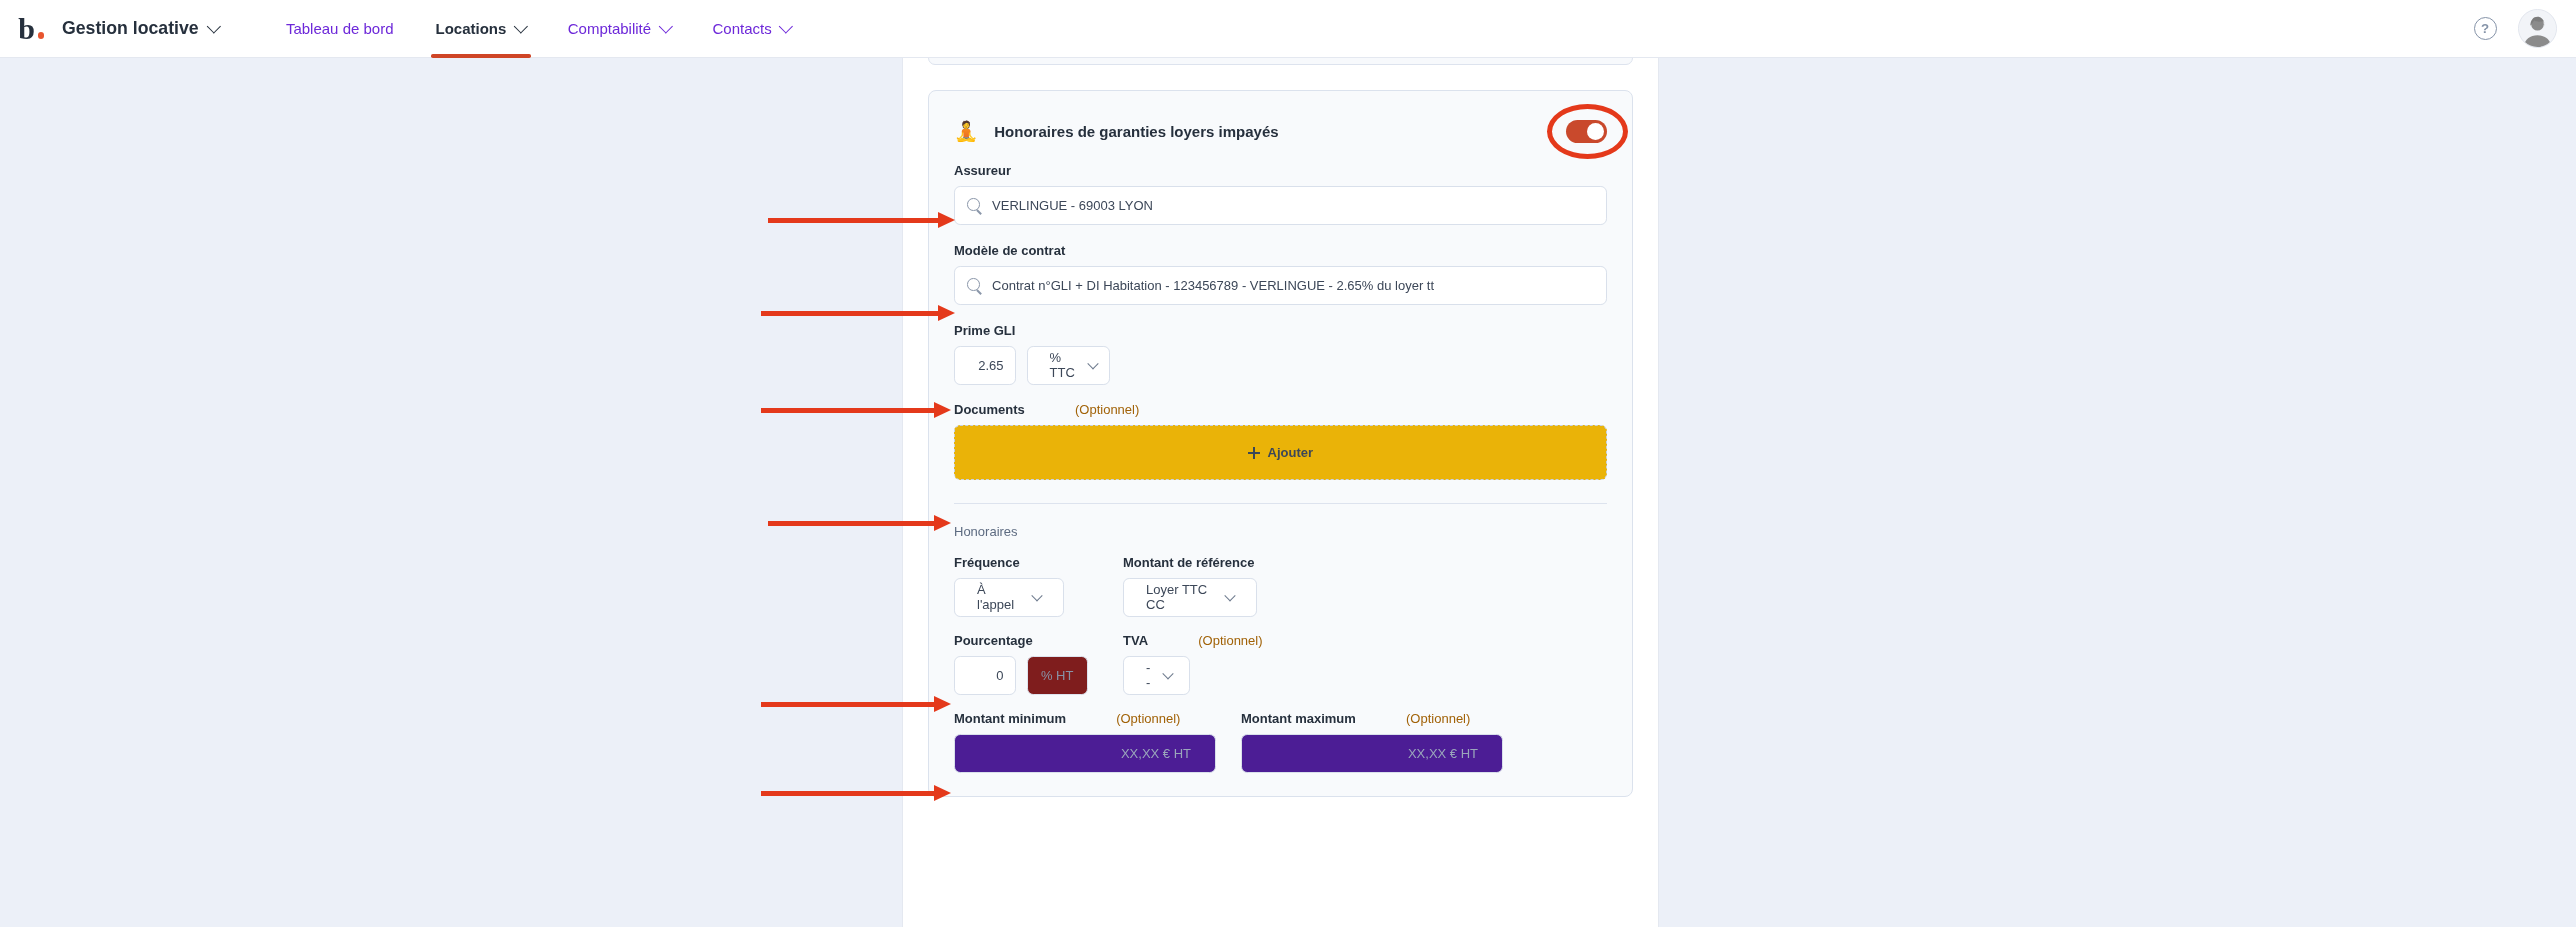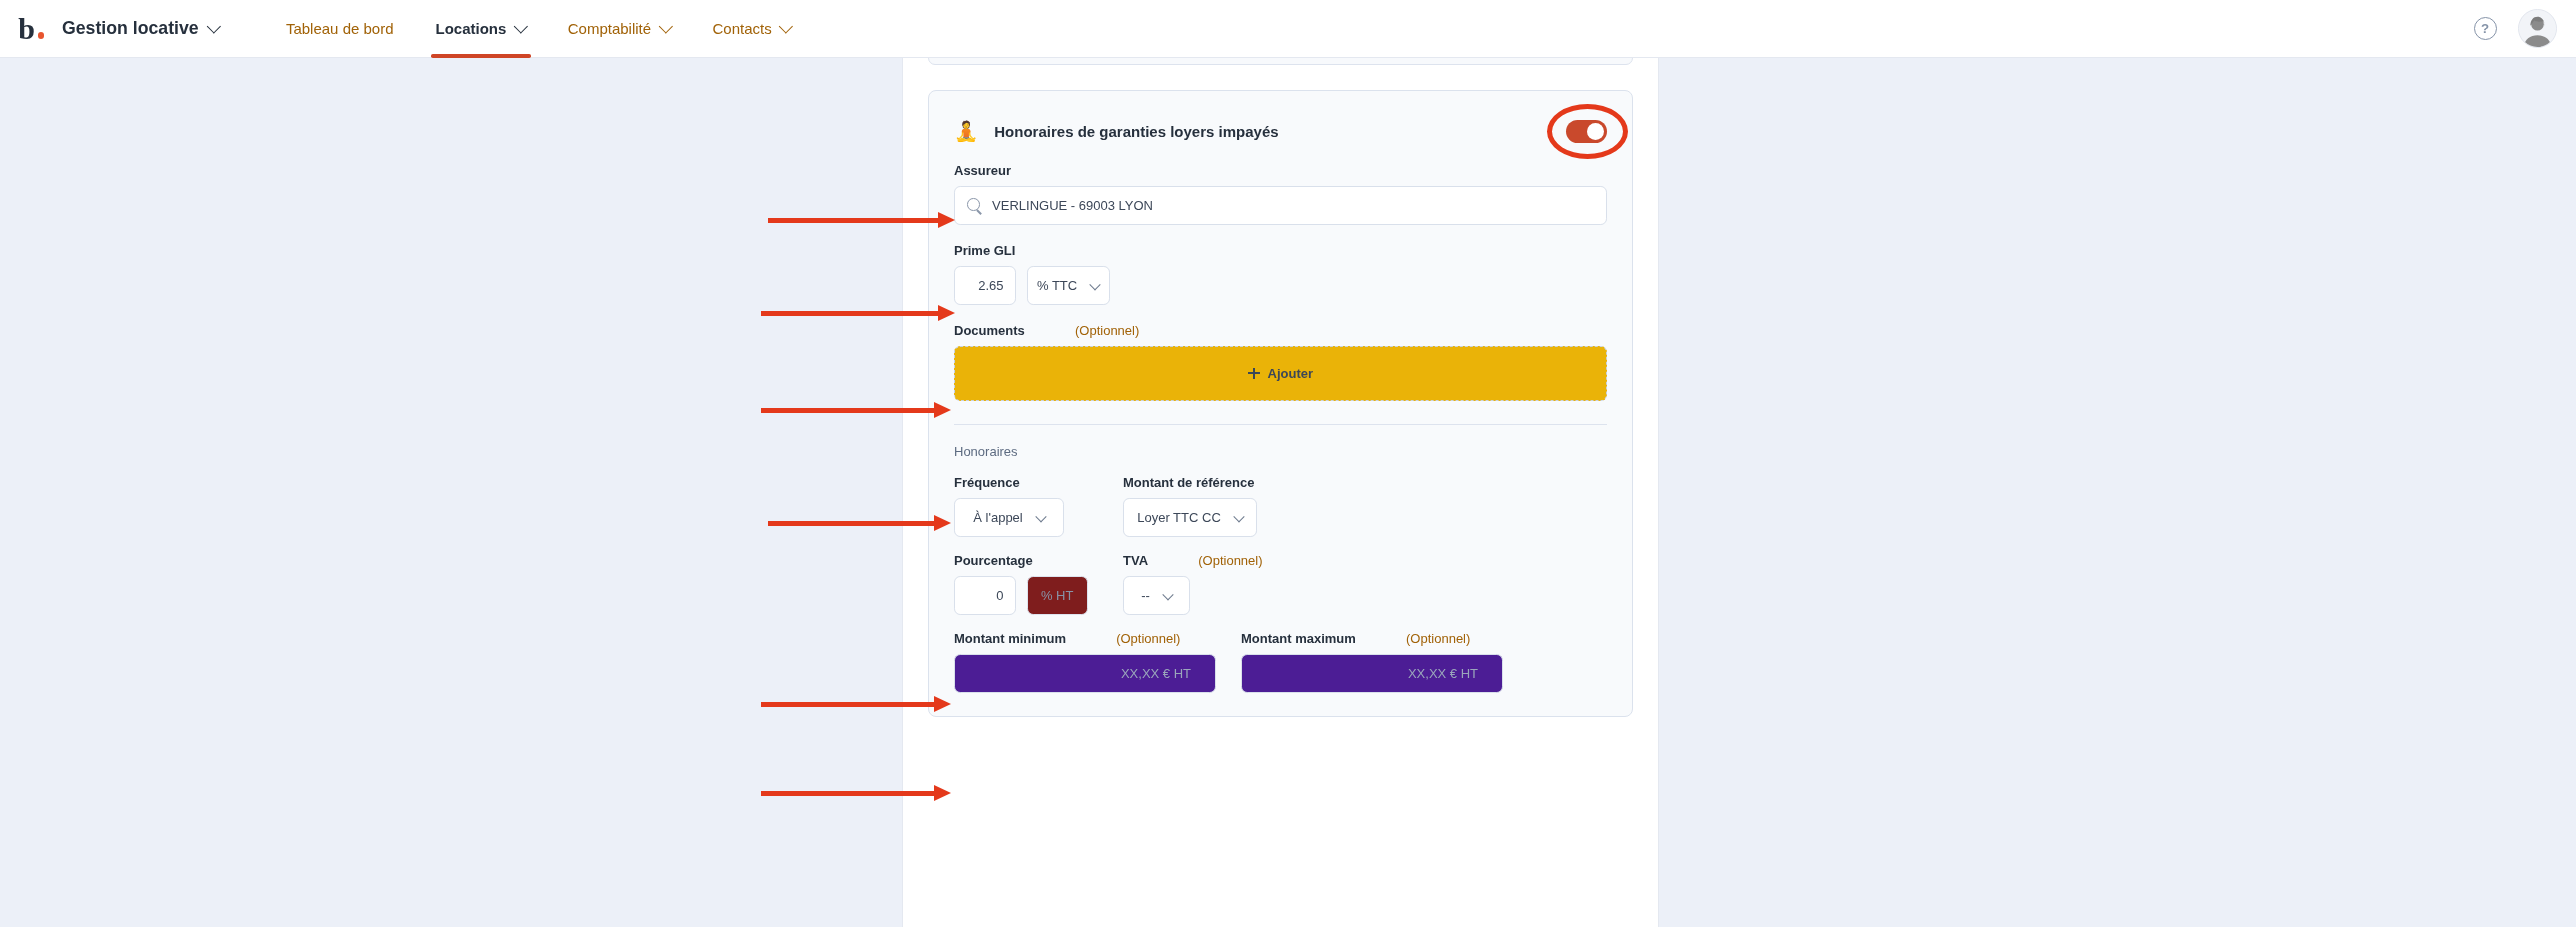--- a/index.html
+++ b/index.html
@@ -30,21 +30,21 @@
     background: #e8552f; margin-left: 2.7px; vertical-align: baseline;
   }
   .brand {
     font-size: 17.7px; font-weight: 700; color: #26303d;
     display: flex; align-items: center; gap: 10.6px; margin-right: 46px; justify-content: flex-end;
   }
   .navitems { display: flex; align-items: center; height: 58px; gap: 0; }
   .navitem {
     display: flex; align-items: center; gap: 9.7px;
     height: 58px; padding: 0 21px;
-    font-size: 15px; color: #a16207; font-weight: 400;
+    font-size: 15px; color: #6d28d9; font-weight: 400;
     position: relative; cursor: pointer; white-space: nowrap;
   }
   .navitem.active { color: #26303d; font-weight: 700; justify-content: center; }
   .navitem.active::after {
     content: ""; position: absolute; left: 16px; right: 16px; bottom: 0;
     height: 3.5px; background: #cf4526; border-radius: 1.8px;
   }
   .chev {
     width: 9.7px; height: 9.7px; display: inline-block;
     border-right: 1.8px solid currentColor; border-bottom: 1.8px solid currentColor;
@@ -142,22 +142,22 @@
 
   .row { display: flex; align-items: flex-end; gap: 10.6px; }
   .num-input {
     width: 62px; height: 39px; background: #fff; border: 0.9px solid #d9e0eb;
     border-radius: 6.2px; display: flex; align-items: center; justify-content: flex-end;
     padding: 0 11.5px; font-size: 13px; color: #3c4758; cursor: text;
   }
   .select {
     height: 39px; background: #ffffff; border: 0.9px solid #d9e0eb; border-radius: 6.2px;
     display: inline-flex; align-items: center; gap: 14px;
-    padding: 0 0; font-size: 13px; color: #3c4758; cursor: pointer;
-    justify-content: center;
+    padding: 0 22px; font-size: 13px; color: #3c4758; cursor: pointer;
+    justify-content: space-between;
   }
   .sel-chev {
     width: 8px; height: 8px; border-right: 1.8px solid #6d7a8d; border-bottom: 1.8px solid #6d7a8d;
     transform: rotate(45deg) translate(-0.9px,-0.9px); flex: 0 0 auto;
   }
   .suffix-box {
     height: 39px; background: #7f1d1d; border: 0.9px solid #dde3ee; border-radius: 6.2px;
     display: inline-flex; align-items: center; padding: 0 13.3px;
     font-size: 13px; color: #8894a8;
   }
@@ -270,20 +270,29 @@
       <div class="group">
         <div class="field-label">
           <span>Assureur</span>
         </div>
         <div class="input full">
           <span class="mag"></span>
           <span class="val">VERLINGUE - 69003 LYON</span>
         </div>
       </div>
 
+      <div class="group">
+        <div class="field-label">
+          <span>Modèle de contrat</span>
+        </div>
+        <div class="input full">
+          <span class="mag"></span>
+          <span class="val">Contrat n°GLI + DI Habitation - 123456789 -  VERLINGUE - 2.65% du loyer tt</span>
+        </div>
+      </div>
 
       <div class="group">
         <div class="field-label">
           <span>Prime GLI</span>
         </div>
         <div class="row">
           <div class="num-input">
             <span>2.65</span>
           </div>
           <div class="select" style="width:83px;">

